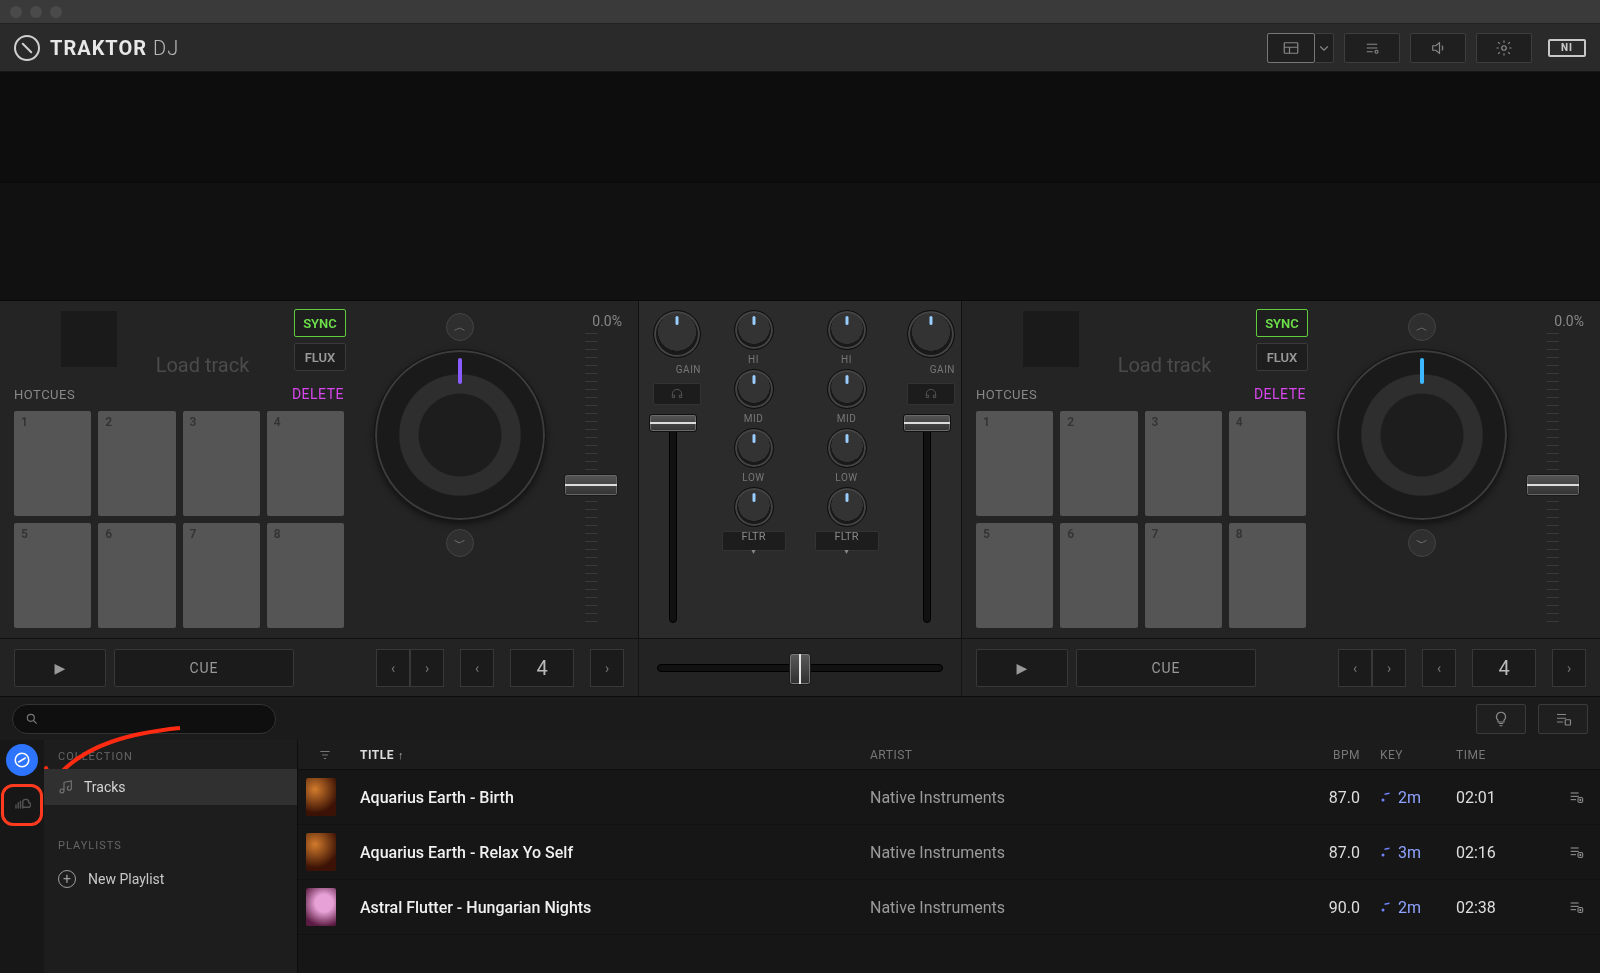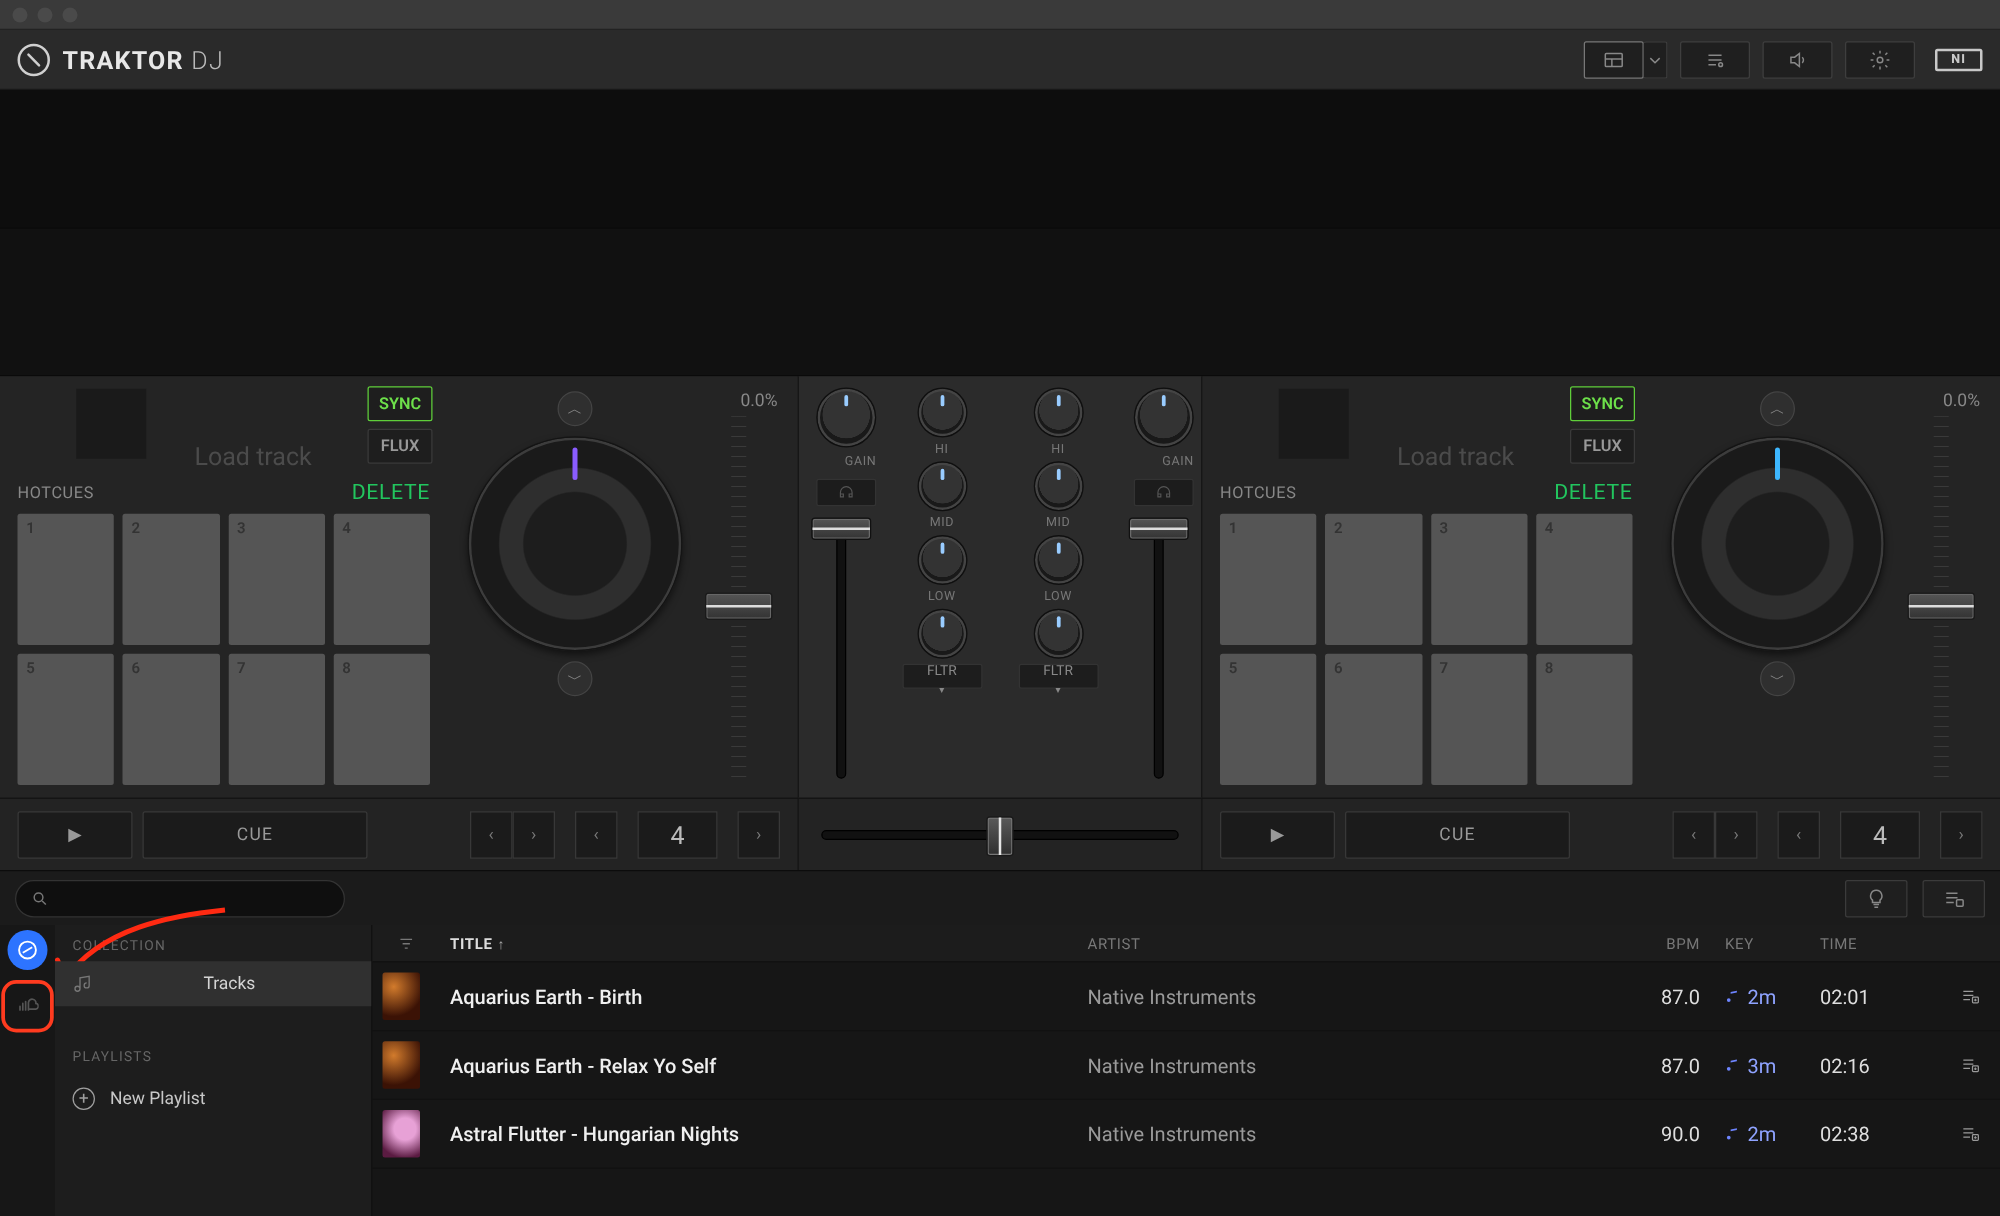--- a/index.html
+++ b/index.html
@@ -34,21 +34,21 @@
 
 .deck-left { flex: 1; display: flex; flex-direction: column; }
 .deck-top { height: 76px; display: flex; align-items: flex-end; justify-content: center; position: relative; margin-left: 47px; }
 .deck-art { width: 56px; height: 56px; background: #1a1a1a; position: absolute; left: 14px; top: 10px; }
 .load-track-label { color: #4b4b4b; font-size: 20px; }
 .sync-flux { position: absolute; right: 12px; top: 8px; display: flex; flex-direction: column; gap: 6px; }
 .pill-btn { width: 52px; height: 28px; background: #1e1e1e; border: 1px solid #3a3a3a; color: #999; font-size: 13px; font-weight: 600; display: flex; align-items: center; justify-content: center; border-radius: 2px; }
 .pill-btn.sync { border-color: #5fce3a; color: #6de04a; }
 .hotcues-bar { height: 34px; display: flex; align-items: center; padding: 0 14px; }
 .hotcues-bar .label { flex: 1; font-size: 13px; color: #888; letter-spacing: 0.5px; }
-.hotcues-bar .delete { font-size: 17px; color: #22c55e; letter-spacing: 0.5px; }
+.hotcues-bar .delete { font-size: 14px; color: #d946ef; letter-spacing: 0.5px; }
 .hotcue-grid { display: grid; grid-template-columns: repeat(4, 1fr); gap: 7px; padding: 0 14px 10px 14px; flex: 1; }
 .hotcue-pad { background: #555; border-radius: 2px; position: relative; }
 .hotcue-pad span { position: absolute; top: 4px; left: 7px; color: #333; font-size: 12px; font-weight: 600; }
 
 
 .deck-right { width: 280px; display: flex; padding: 12px 14px; gap: 10px; }
 .jog-col { flex: 1; display: flex; flex-direction: column; align-items: center; }
 .nav-arrow { width: 28px; height: 28px; border-radius: 50%; background: #2f2f2f; border: 1px solid #444; color: #888; display: flex; align-items: center; justify-content: center; font-size: 12px; }
 .jog { width: 172px; height: 172px; border-radius: 50%; background: radial-gradient(circle at 50% 50%, #1d1d1d 0 34%, #2e2e2e 35% 50%, #1a1a1a 51% 100%); border: 1px solid #141414; box-shadow: inset 0 0 0 2px #3c3c3c, 0 3px 6px rgba(0,0,0,.5); margin: 8px 0; position: relative; }
 .jog-marker { position: absolute; top: 8px; left: 50%; transform: translateX(-50%); width: 4px; height: 26px; border-radius: 2px; }
@@ -102,21 +102,21 @@
 .browser { display: flex; height: 233px; background: #161616; }
 .side-icons { width: 44px; background: #171717; display: flex; flex-direction: column; align-items: center; padding-top: 6px; gap: 10px; position: relative; }
 .side-ic { width: 28px; height: 28px; border-radius: 50%; display: flex; align-items: center; justify-content: center; }
 .side-ic.traktor { background: #2d74ff; box-shadow: 0 0 0 2px #2d74ff; }
 .side-ic.sc { border: 3px solid #ff3b1f; border-radius: 12px; width: 42px; height: 42px; }
 .side-ic svg { width: 18px; height: 18px; }
 .annot-arrow { position: absolute; top: -18px; left: 40px; width: 150px; height: 80px; pointer-events: none; }
 .sidebar { width: 254px; background: #1d1d1d; display: flex; flex-direction: column; border-right: 1px solid #0e0e0e; font-size: 14px; }
 .side-header { color: #666; font-size: 11px; letter-spacing: 1px; padding: 10px 14px 6px; }
 .side-item { padding: 10px 14px 10px 40px; color: #d4d4d4; position: relative; background: #262626; }
-.side-item.tracks { background: #303030; text-align: center; }
+.side-item.tracks { background: #303030; }
 .side-item .icn { position: absolute; left: 14px; top: 10px; width: 16px; height: 16px; }
 .side-item .icn svg { width:16px; height:16px; stroke:#777; fill:none; stroke-width:1.6;}
 .side-new { padding: 12px 14px; display:flex; align-items:center; gap:12px; color:#c8c8c8; }
 .side-new .plus { width:18px;height:18px;border:1.6px solid #9e9e9e;border-radius:50%;display:flex;align-items:center;justify-content:center;font-size:14px;color:#9e9e9e;line-height:1;}
 
 .tracklist { flex: 1; display: flex; flex-direction: column; }
 .thead { height: 30px; background: #1c1c1c; display: flex; align-items: center; font-size: 12px; color: #777; letter-spacing: 0.5px; border-bottom: 1px solid #0e0e0e; }
 .col-filter { width: 54px; display:flex; justify-content:center; }
 .col-title { flex: 1; padding-left: 8px; }
 .col-artist { width: 430px; }

